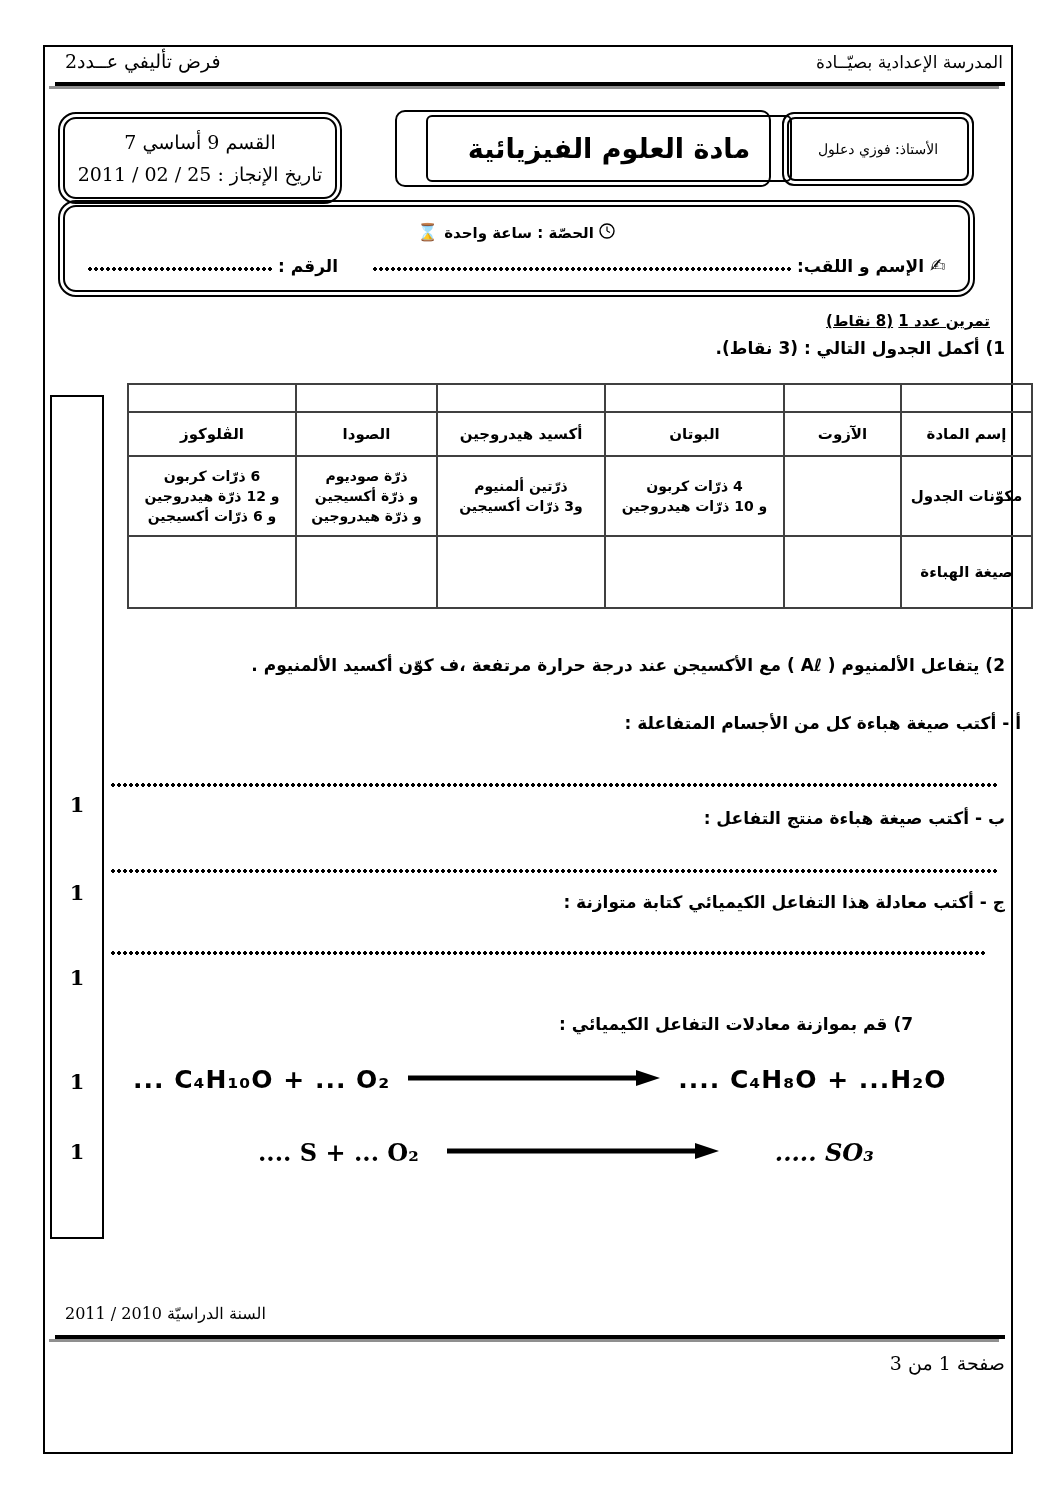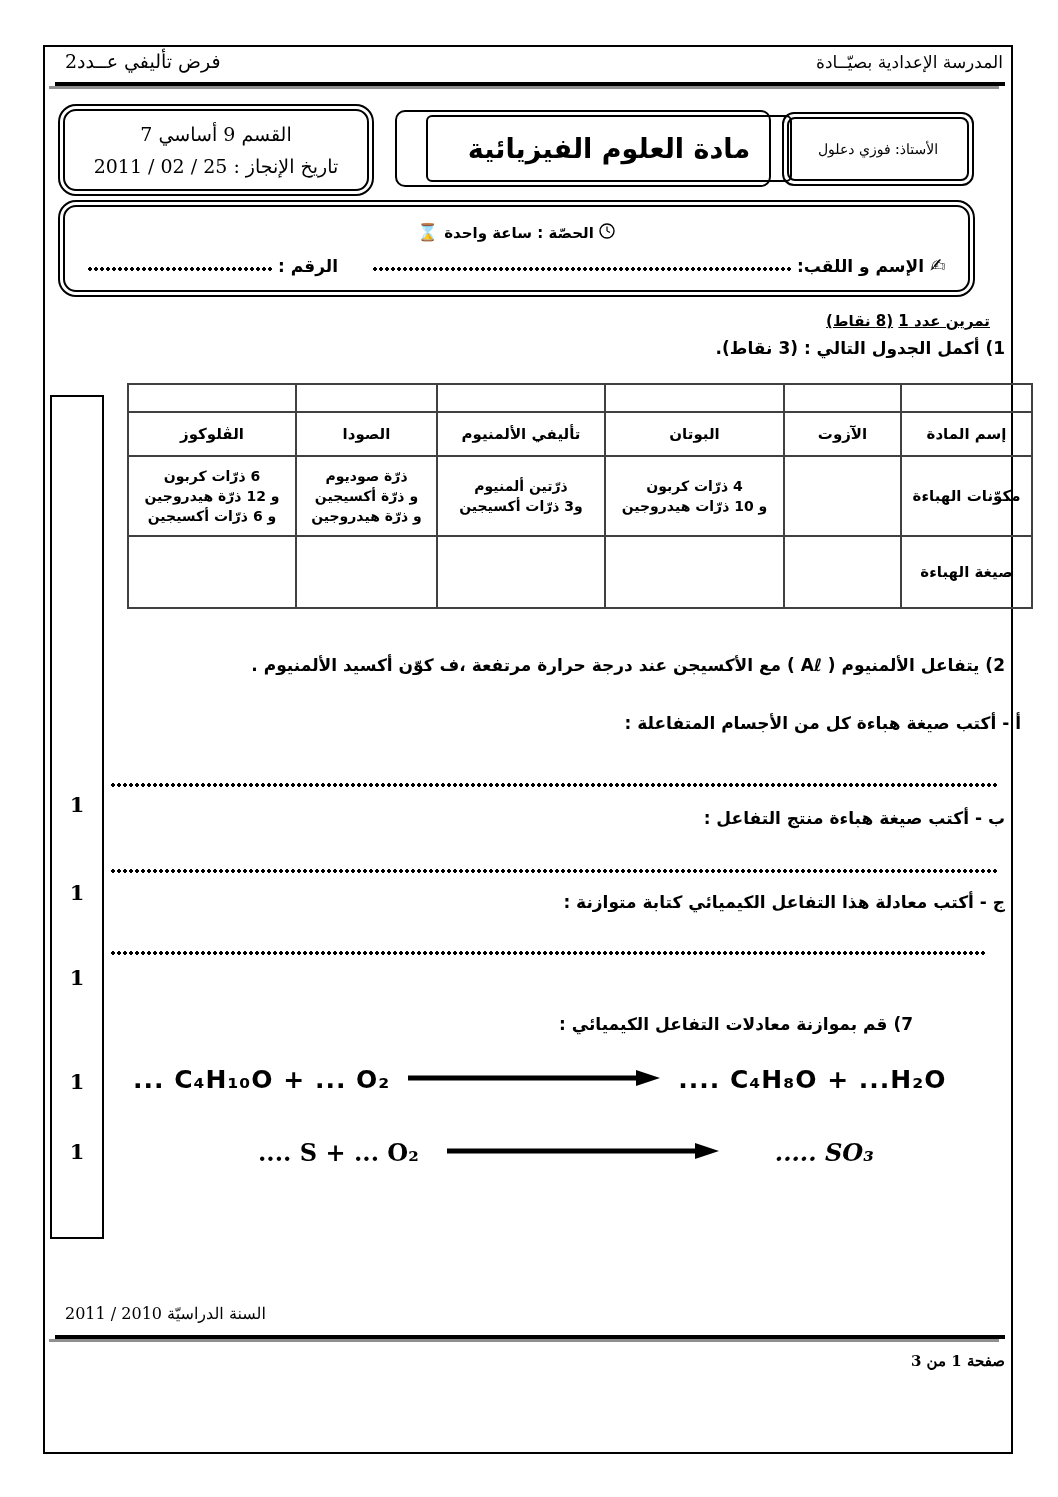--- a/index.html
+++ b/index.html
@@ -58,21 +58,21 @@
 
 <div class="canvas">
 
   <div class="abs frame"></div>
 
   <div class="abs rtl serif" style="right:55px;top:52px;font-size:17px;">المدرسة الإعدادية بصيّــادة</div>
   <div class="abs rtl serif" style="left:65px;top:50px;font-size:19px;">فرض تأليفي عــدد2</div>
   <div class="abs rule" style="left:55px;top:82px;width:950px;"></div>
   <div class="abs rule-shadow" style="left:49px;top:86px;width:950px;"></div>
 
-  <div class="abs dbox r18" style="left:58px;top:104px;width:316px;height:92px;">
+  <div class="abs dbox r18" style="left:58px;top:112px;width:284px;height:92px;">
     <div class="dbox-inner rtl serif" style="font-size:19px;line-height:1.7;">
       <div>القسم 9 أساسي 7</div>
       <div>تاريخ الإنجاز :  25  / 02 /  2011</div>
     </div>
   </div>
 
   <div class="abs dbox r10" style="left:395px;top:110px;width:376px;height:77px;">
     <div class="dbox-inner rtl b" style="font-size:27px;">
       <div>مادة العلوم الفيزيائية</div>
     </div>
@@ -129,26 +129,26 @@
             <td></td>
             <td></td>
         <td></td>
             <td></td>
             <td></td>
       </tr>
       <tr class="r1">
         <td class="hcell">إسم المادة</td>
         <td class="hcell">الآزوت</td>
         <td class="hcell">البوتان</td>
-        <td class="hcell">تأليفي الألمنيوم</td>
+        <td class="hcell">أكسيد هيدروجين</td>
         <td class="hcell">الصودا</td>
         <td class="hcell">الڨلوكوز</td>
       </tr>
       <tr class="r2">
-        <td class="lcell">مكوّنات الهباءة</td>
+        <td class="lcell">مكوّنات الجدول</td>
         <td class="ccell prelines"></td>
         <td class="ccell prelines">4 ذرّات كربون
 و 10 ذرّات هيدروجين</td>
         <td class="ccell prelines">ذرّتين ألمنيوم
 و3  ذرّات أكسيجين</td>
         <td class="ccell prelines">ذرّة صوديوم
 و ذرّة أكسيجين
 و ذرّة هيدروجين</td>
         <td class="ccell prelines">6 ذرّات كربون
 و 12 ذرّة هيدروجين
@@ -201,16 +201,16 @@
       <svg width="272" height="22" viewBox="0 0 272 22">
           <line x1="0" y1="11" x2="250" y2="11" stroke="#000" stroke-width="5"></line>
           <polygon points="248,3 272,11 248,19" fill="#000"></polygon>
         </svg>
     </span>
     <span class="eq2t" style="margin-left:28px;font-style:italic;">.....  SO₃</span>
   </div>
 
   <div class="abs rule" style="left:55px;top:1335px;width:950px;"></div>
   <div class="abs rule-shadow" style="left:49px;top:1339px;width:950px;"></div>
-  <div class="abs rtl serif" style="right:53px;top:1352px;font-size:15px;font-weight:bold;">صفحة 1 من 3</div>
+  <div class="abs rtl serif" style="right:53px;top:1352px;font-size:19px;">صفحة 1 من 3</div>
   <div class="abs rtl serif" style="left:65px;top:1304px;font-size:16px;">السنة الدراسيّة 2010 / 2011</div>
 
 </div>
 
 </body></html>

